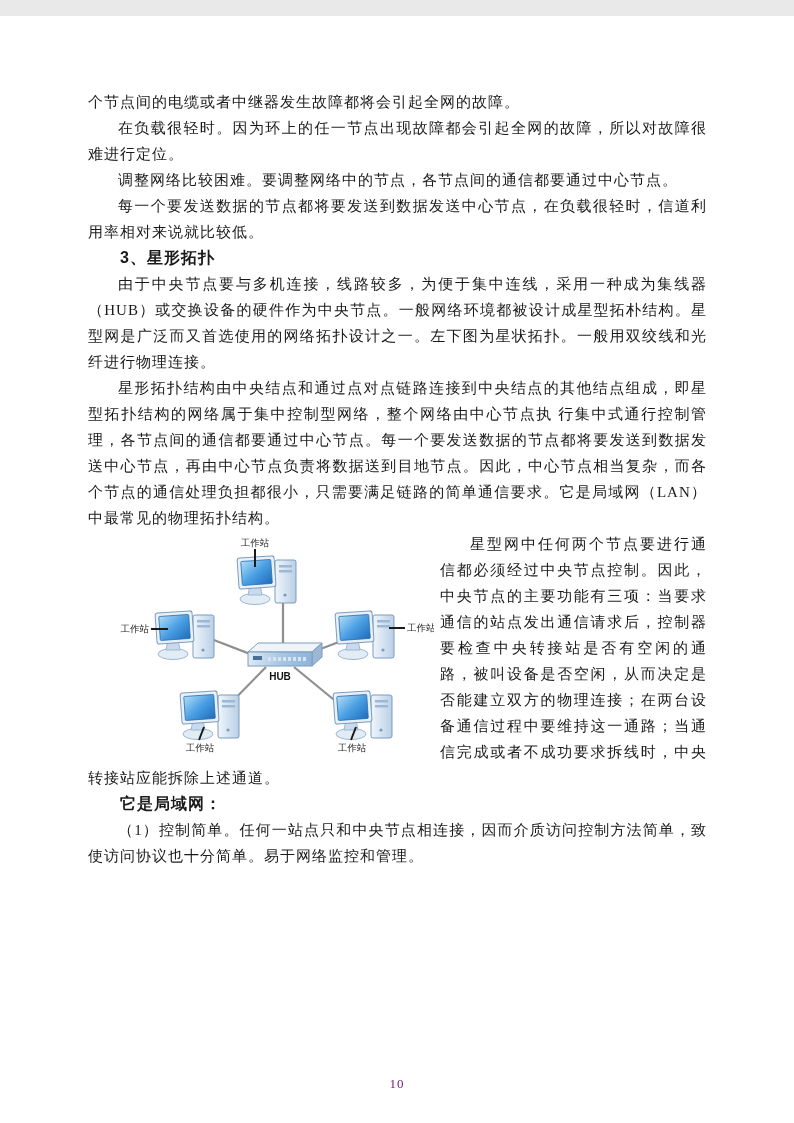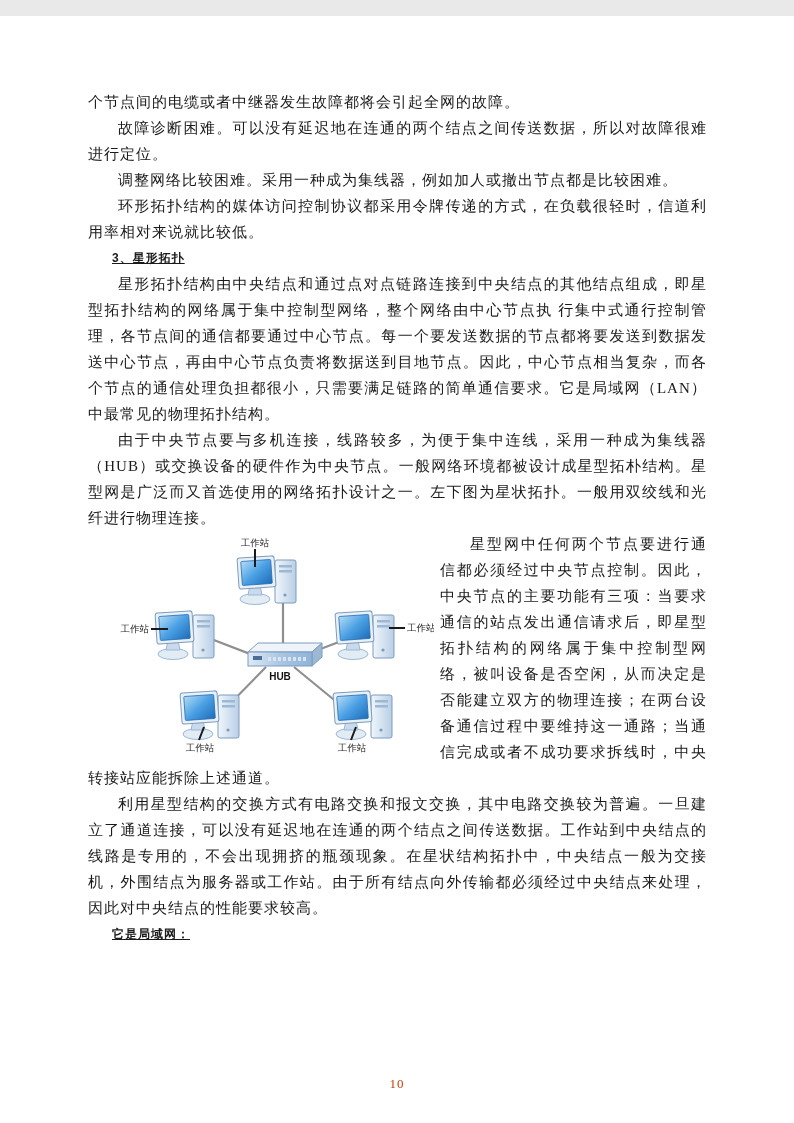--- a/index.html
+++ b/index.html
@@ -22,25 +22,24 @@
     font-size:15px;
     line-height:26px;
     letter-spacing:1px;
     text-align:justify;
   }
   p.indent{text-indent:2em;}
   .hd{
     margin:0;
     font-family:"Liberation Sans","DejaVu Sans",sans-serif;
     font-weight:bold;
-    font-size:12px;
+    font-size:16px;
     line-height:26px;
     text-indent:2em;
     letter-spacing:1px;
-    text-decoration:underline;
   }
   .para-figure{overflow:visible;}
   .figure{
     float:left;
     width:352px;
     height:230px;
   }
   .figure svg{display:block;}
   .fig-label{
     font-family:"Liberation Sans","DejaVu Sans",sans-serif;
@@ -53,38 +52,38 @@
     font-weight:bold;
     fill:#111111;
   }
   .page-number{
     position:absolute;
     left:0;right:0;
     top:1060px;
     text-align:center;
     font-size:13px;
     letter-spacing:1px;
-    color:#c2410c;
+    color:#701a75;
   }
 </style>
 </head>
 <body>
 
 <div class="page">
   <div class="content">
 
     <p class="body">个节点间的电缆或者中继器发生故障都将会引起全网的故障。</p>
-    <p class="body indent">故障诊断困难。可以没有延迟地在连通的两个结点之间传送数据，所以对故障很难进行定位。</p>
-    <p class="body indent">调整网络比较困难。采用一种成为集线器，例如加人或撤出节点都是比较困难。</p>
-    <p class="body indent">环形拓扑结构的媒体访问控制协议都采用令牌传递的方式，在负载很轻时，信道利用率相对来说就比较低。</p>
+    <p class="body indent">在负载很轻时。因为环上的任一节点出现故障都会引起全网的故障，所以对故障很难进行定位。</p>
+    <p class="body indent">调整网络比较困难。要调整网络中的节点，各节点间的通信都要通过中心节点。</p>
+    <p class="body indent">每一个要发送数据的节点都将要发送到数据发送中心节点，在负载很轻时，信道利用率相对来说就比较低。</p>
 
     <p class="hd">3、星形拓扑</p>
 
+    <p class="body indent">由于中央节点要与多机连接，线路较多，为便于集中连线，采用一种成为集线器（HUB）或交换设备的硬件作为中央节点。一般网络环境都被设计成星型拓朴结构。星型网是广泛而又首选使用的网络拓扑设计之一。左下图为星状拓扑。一般用双绞线和光纤进行物理连接。</p>
     <p class="body indent">星形拓扑结构由中央结点和通过点对点链路连接到中央结点的其他结点组成，即星型拓扑结构的网络属于集中控制型网络，整个网络由中心节点执 行集中式通行控制管理，各节点间的通信都要通过中心节点。每一个要发送数据的节点都将要发送到数据发送中心节点，再由中心节点负责将数据送到目地节点。因此，中心节点相当复杂，而各个节点的通信处理负担都很小，只需要满足链路的简单通信要求。它是局域网（LAN）中最常见的物理拓扑结构。</p>
-    <p class="body indent">由于中央节点要与多机连接，线路较多，为便于集中连线，采用一种成为集线器（HUB）或交换设备的硬件作为中央节点。一般网络环境都被设计成星型拓朴结构。星型网是广泛而又首选使用的网络拓扑设计之一。左下图为星状拓扑。一般用双绞线和光纤进行物理连接。</p>
 
     <div class="para-figure">
       <div class="figure">
         <svg width="346" height="228" viewBox="0 0 346 228">
           <defs>
             <linearGradient id="scr" x1="0" y1="0" x2="1" y2="1">
               <stop offset="0" stop-color="#b3ddf6"></stop>
               <stop offset="0.5" stop-color="#4ba0e4"></stop>
               <stop offset="1" stop-color="#1d6cb8"></stop>
             </linearGradient>
@@ -150,24 +149,24 @@
           </g>
 
           <text class="fig-label" x="167" y="15" text-anchor="middle">工作站</text>
           <text class="fig-label" x="61" y="101" text-anchor="end">工作站</text>
           <text class="fig-label" x="319" y="100" text-anchor="start">工作站</text>
           <text class="fig-label" x="112" y="220" text-anchor="middle">工作站</text>
           <text class="fig-label" x="264" y="220" text-anchor="middle">工作站</text>
           <text class="hub-label" x="192" y="149" text-anchor="middle">HUB</text>
         </svg>
       </div>
-      <p class="body indent">星型网中任何两个节点要进行通信都必须经过中央节点控制。因此，中央节点的主要功能有三项：当要求通信的站点发出通信请求后，即星型拓扑结构的网络属于集中控制型网络，被叫设备是否空闲，从而决定是否能建立双方的物理连接；在两台设备通信过程中要维持这一通路；当通信完成或者不成功要求拆线时，中央转接站应能拆除上述通道。</p>
+      <p class="body indent">星型网中任何两个节点要进行通信都必须经过中央节点控制。因此，中央节点的主要功能有三项：当要求通信的站点发出通信请求后，控制器要检查中央转接站是否有空闲的通路，被叫设备是否空闲，从而决定是否能建立双方的物理连接；在两台设备通信过程中要维持这一通路；当通信完成或者不成功要求拆线时，中央转接站应能拆除上述通道。</p>
     </div>
 
-    <p class="body indent">利用星型结构的交换方式有电路交换和报文交换，其中电路交换较为普遍。一旦建立了通道连接，可以没有延迟地在连通的两个结点之间传送数据。工作站到中央结点的线路是专用的，不会出现拥挤的瓶颈现象。在星状结构拓扑中，中央结点一般为交接机，外围结点为服务器或工作站。由于所有结点向外传输都必须经过中央结点来处理，因此对中央结点的性能要求较高。</p>
 
     <p class="hd">它是局域网：</p>
 
+    <p class="body indent">（1）控制简单。任何一站点只和中央节点相连接，因而介质访问控制方法简单，致使访问协议也十分简单。易于网络监控和管理。</p>
 
   </div>
 
   <div class="page-number">10</div>
 </div>
 
 </body></html>

